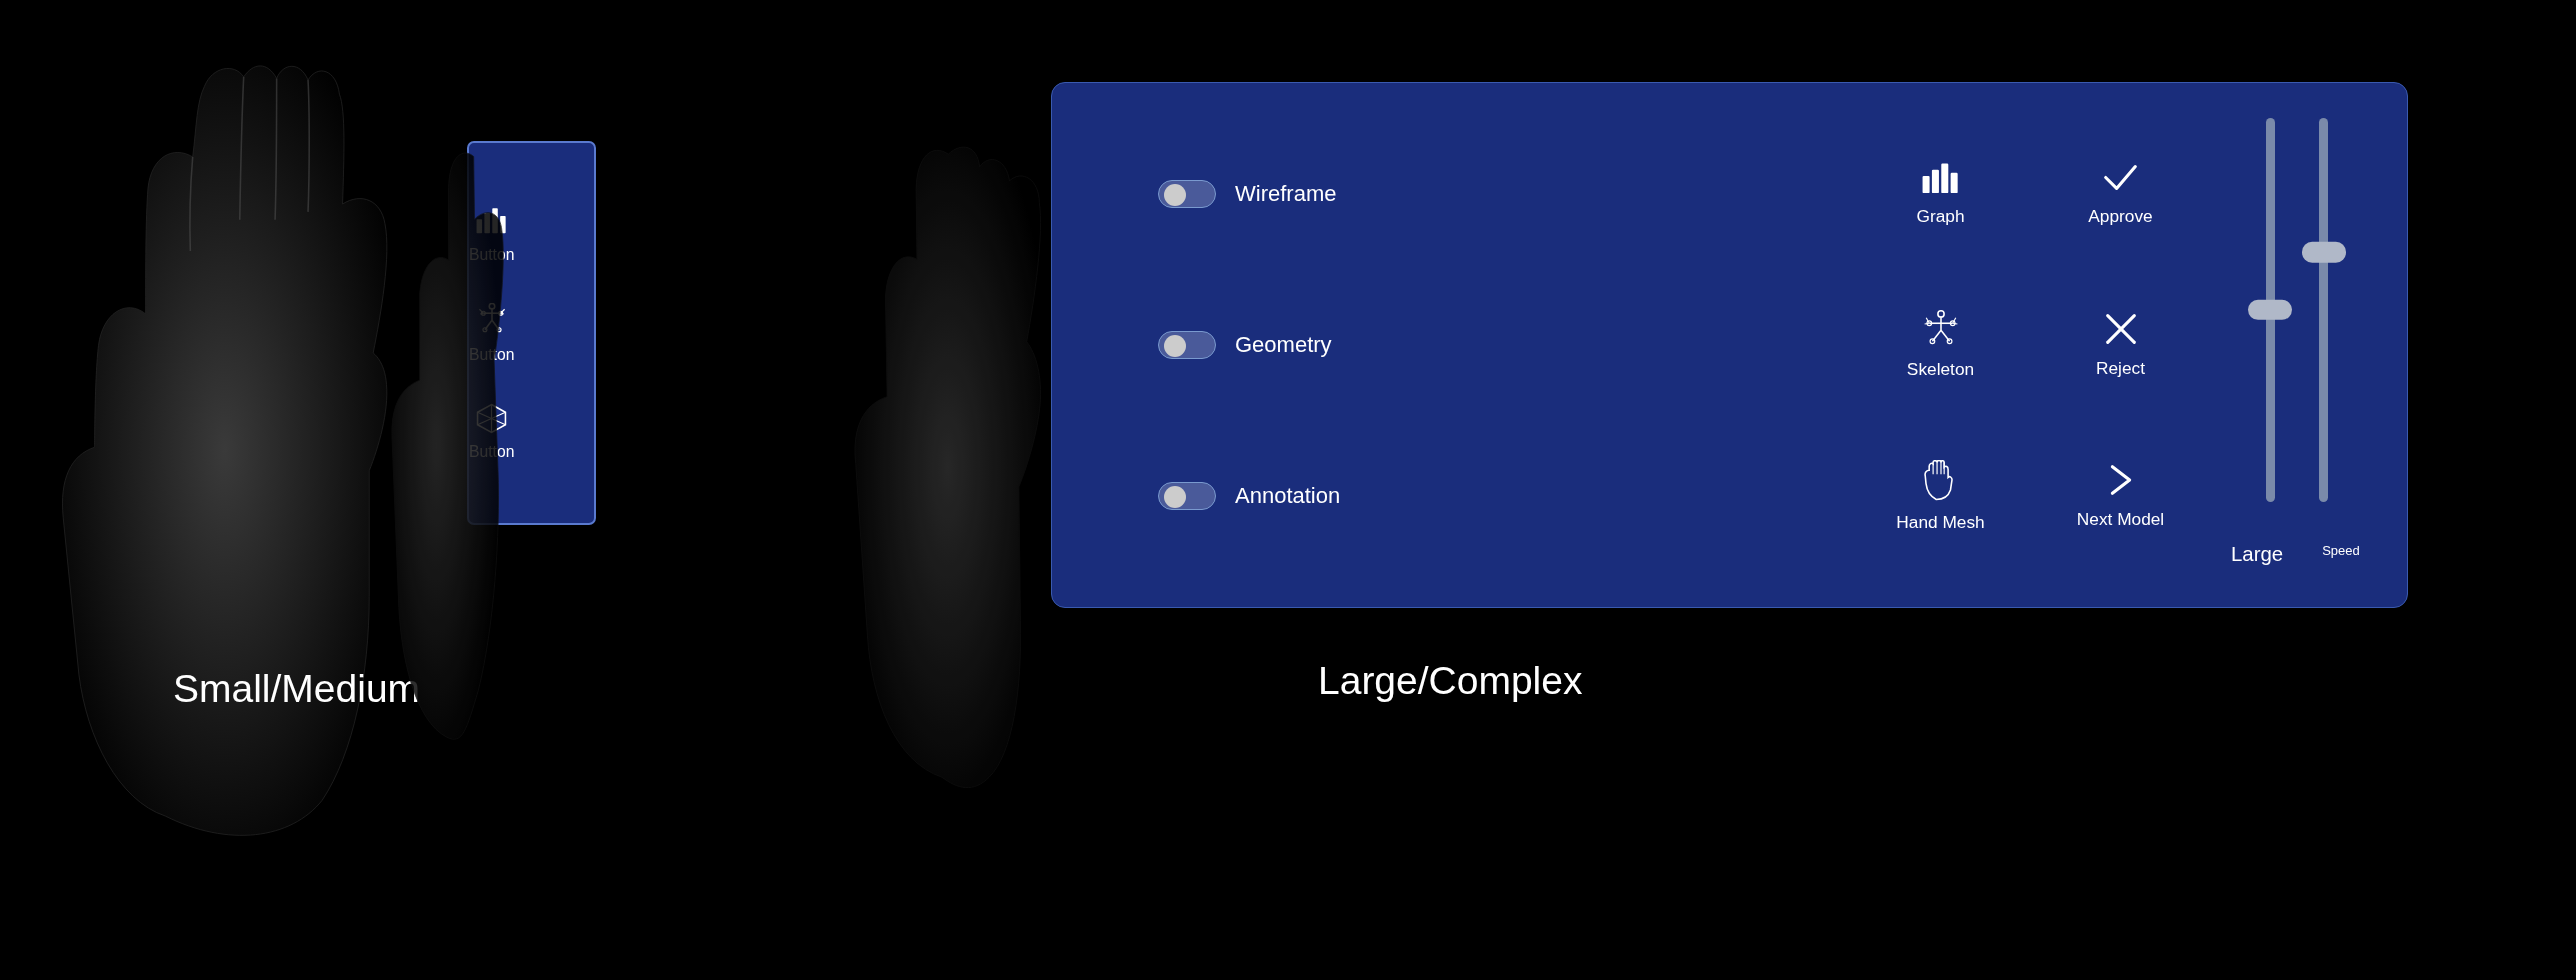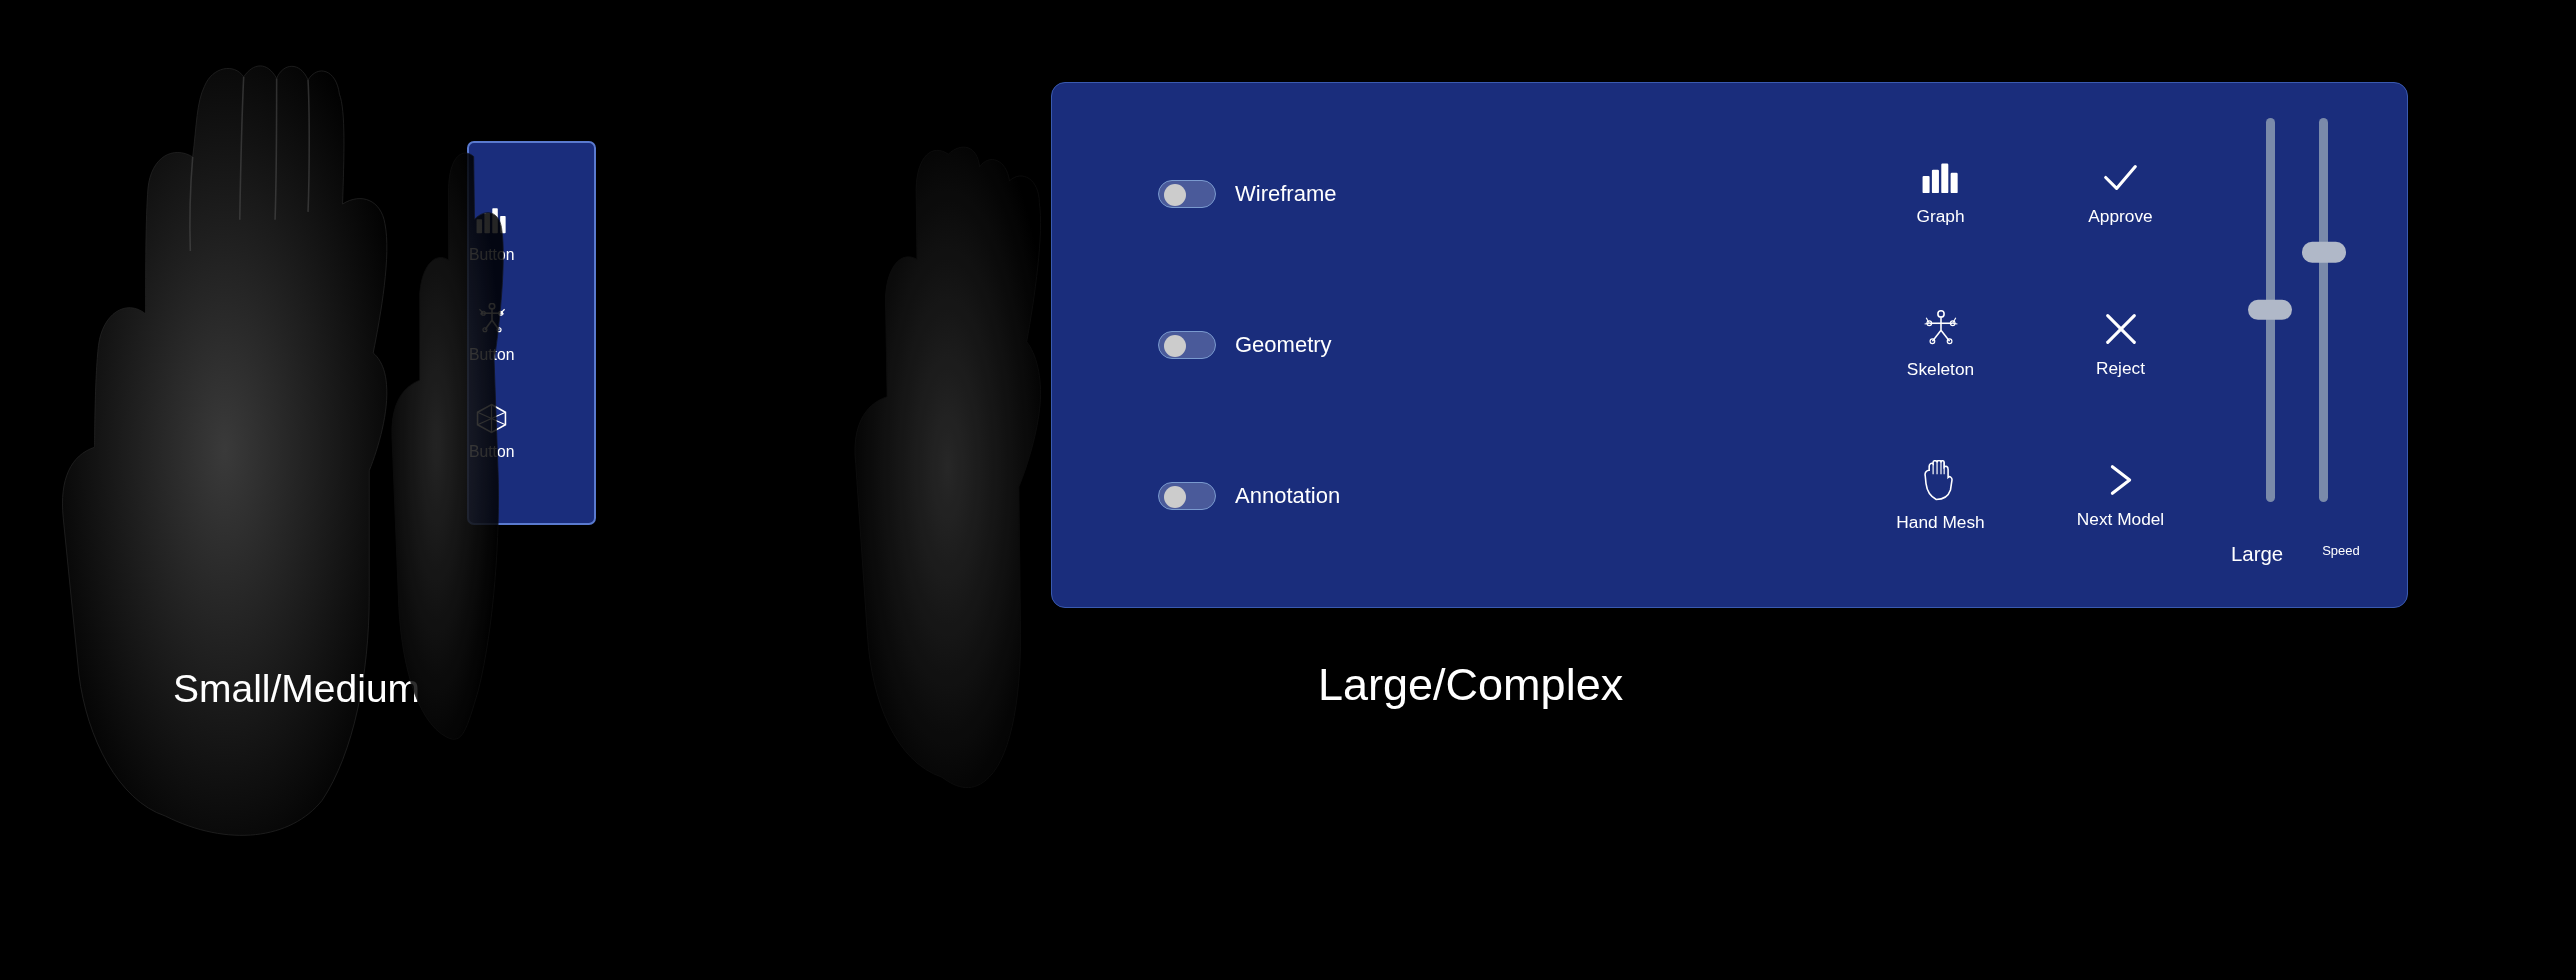--- a/index.html
+++ b/index.html
@@ -317,15 +317,15 @@
 
     <div style="display:flex;gap:44px;padding-top:12.6px;padding-bottom:6.3px;">
       <span style="font-size:20.4px;color:#fff;font-weight:300;text-align:center;width:44px;">Large</span>
       <span style="font-size:13px;color:#fff;font-weight:300;text-align:center;width:44px;">Speed</span>
     </div>
   </div>
 
 </div>
 
 <div style="position:absolute;left:1318px;top:659px;">
-  <span style="font-size:45px;font-weight:300;color:#fff;white-space:nowrap;">Large/Complex</span>
+  <span style="font-size:39px;font-weight:300;color:#fff;white-space:nowrap;">Large/Complex</span>
 </div>
 
 
 </body></html>

